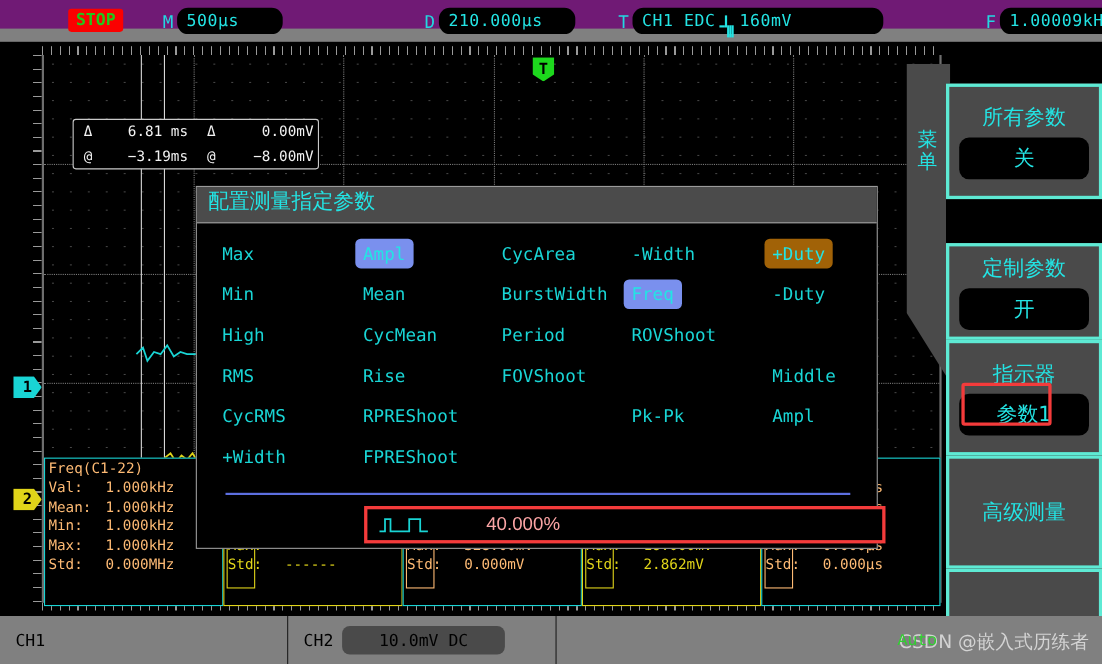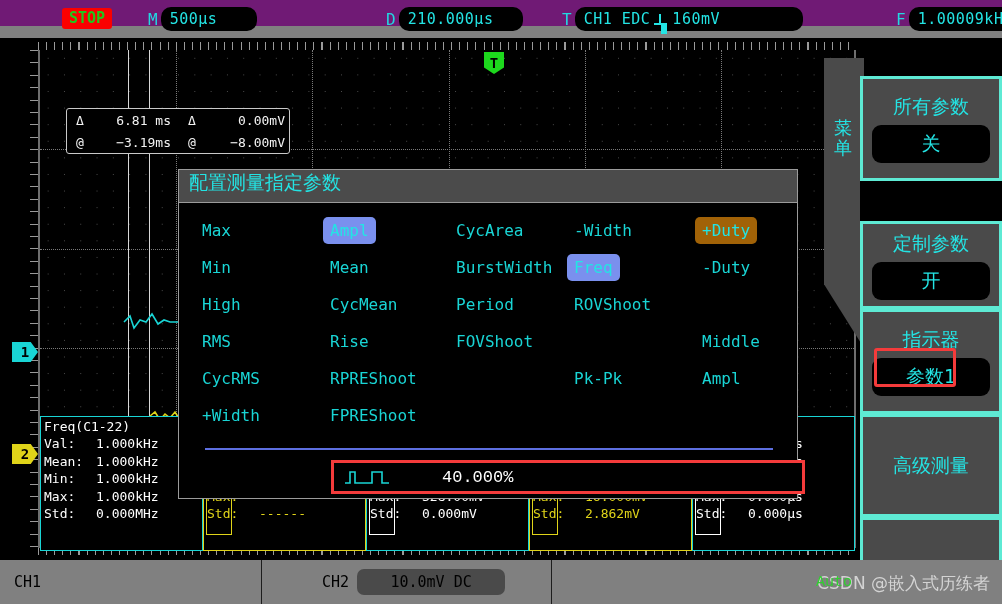--- a/index.html
+++ b/index.html
@@ -126,21 +126,21 @@
 
   
   #stats-row {
     position:absolute; left:40px; top:378px; width:816px; height:135px;
     display:flex;
   }
   .stat-box {
     position:relative; width:163px; height:135px;
     border:1px solid #19d5d5; background:#000;
     font-family:"DejaVu Sans Mono", monospace; font-size:13px;
-    color:#ffffff; padding:1px 2px 0 3px;
+    color:#fdba74; padding:1px 2px 0 3px;
   }
   .stat-box.yellow { border-color:#e0d419; color:#e0d419; }
   .stat-title { font-size:13px; line-height:17px; white-space:nowrap; }
   .stat-line { font-size:13px; line-height:17.5px; white-space:nowrap; display:flex; }
   .stat-key { width:52px; display:inline-block; }
   .stat-val { flex:1; text-align:left; }
   .stat-thumb {
     position:absolute; left:2px; top:48px; width:26px; height:70px;
     border:1px solid currentColor;
   }
@@ -217,28 +217,28 @@
     position:absolute; left:26px; top:278px; width:568px; height:2px;
     background:#5d6fe0;
   }
   #result-bar {
     position:absolute; left:152px; top:290px; width:474px; height:34px;
     border:3px solid #f43b3b; background:#000; z-index:25;
     display:flex; align-items:center;
   }
   #pulse-icon { margin-left:10px; width:46px; height:18px; }
   #result-value {
-    color:#ffffff; font-family:Liberation Mono, monospace; font-size:17px;
+    color:#fca5a5; font-family:Liberation Sans, sans-serif; font-size:17px;
     margin-left:52px;
   }
 
   
   #bottombar {
     position:absolute; left:0; top:560px; width:1002px; height:44px;
-    background:#808080; display:flex; align-items:center;gap:46px;
+    background:#808080; display:flex; align-items:center;
   }
   .bb-cell {
     height:44px; display:flex; align-items:center; padding-left:14px;
     border-right:1px solid #1d1d1d;
   }
   .bb-label {
     font-family:"DejaVu Sans Mono", monospace; font-size:15px; margin-right:8px;
   }
   .bb-pill {
     background:#4a4a4a; border-radius:7px; height:26px; min-width:148px;

